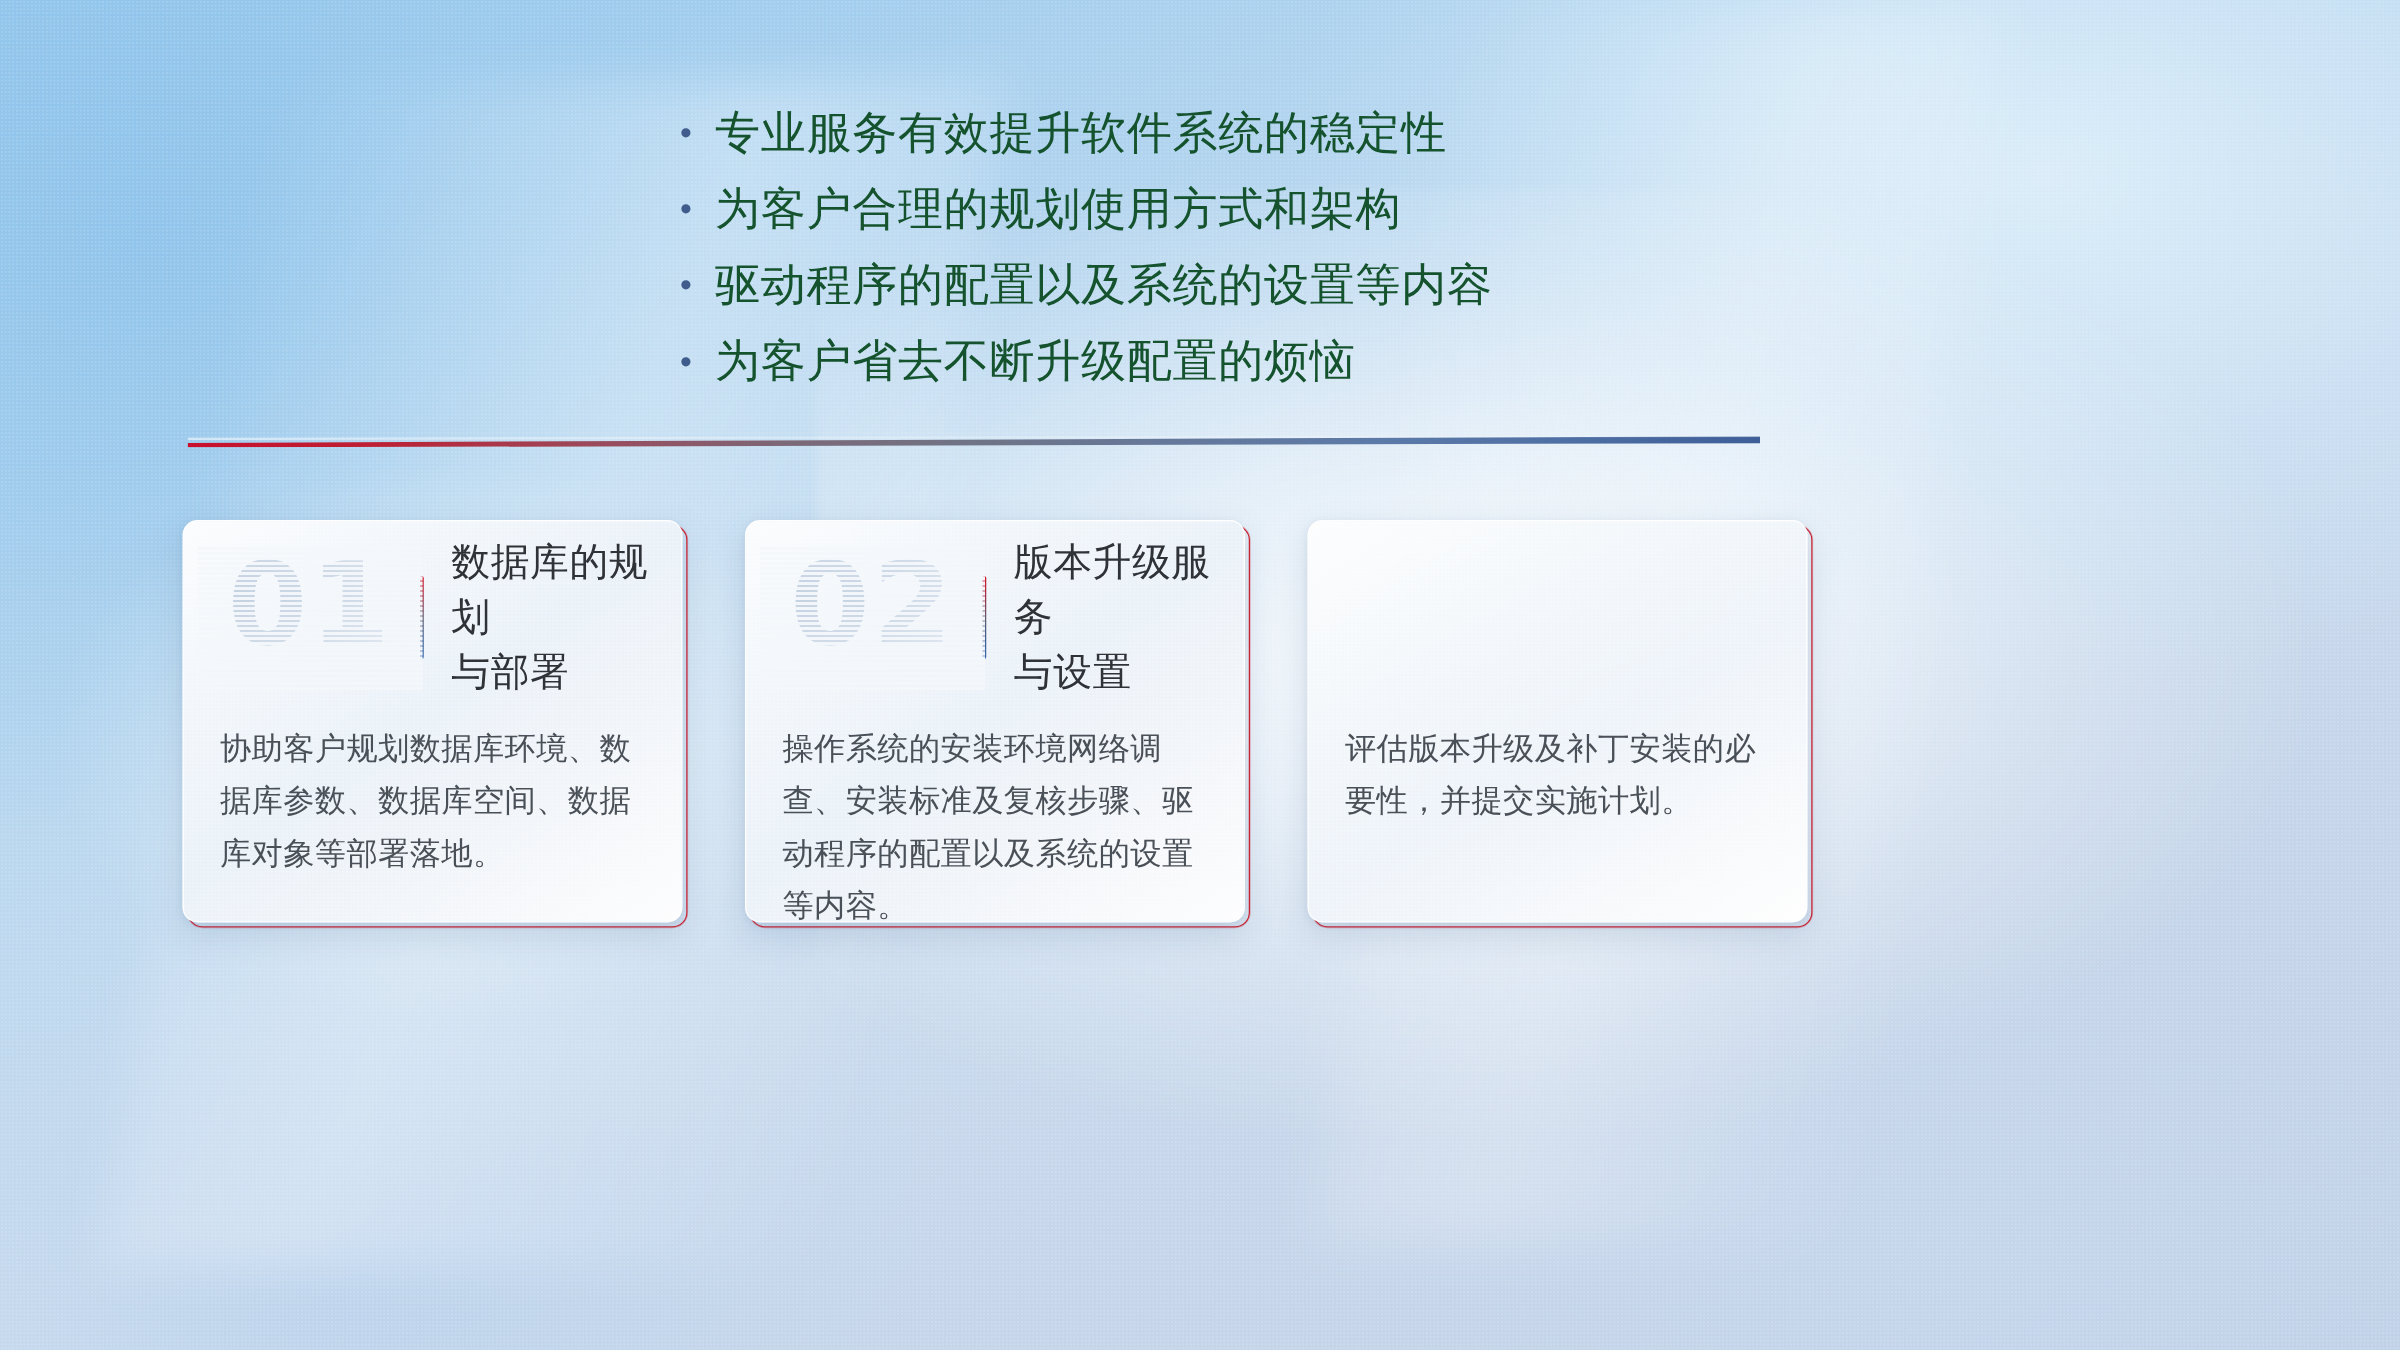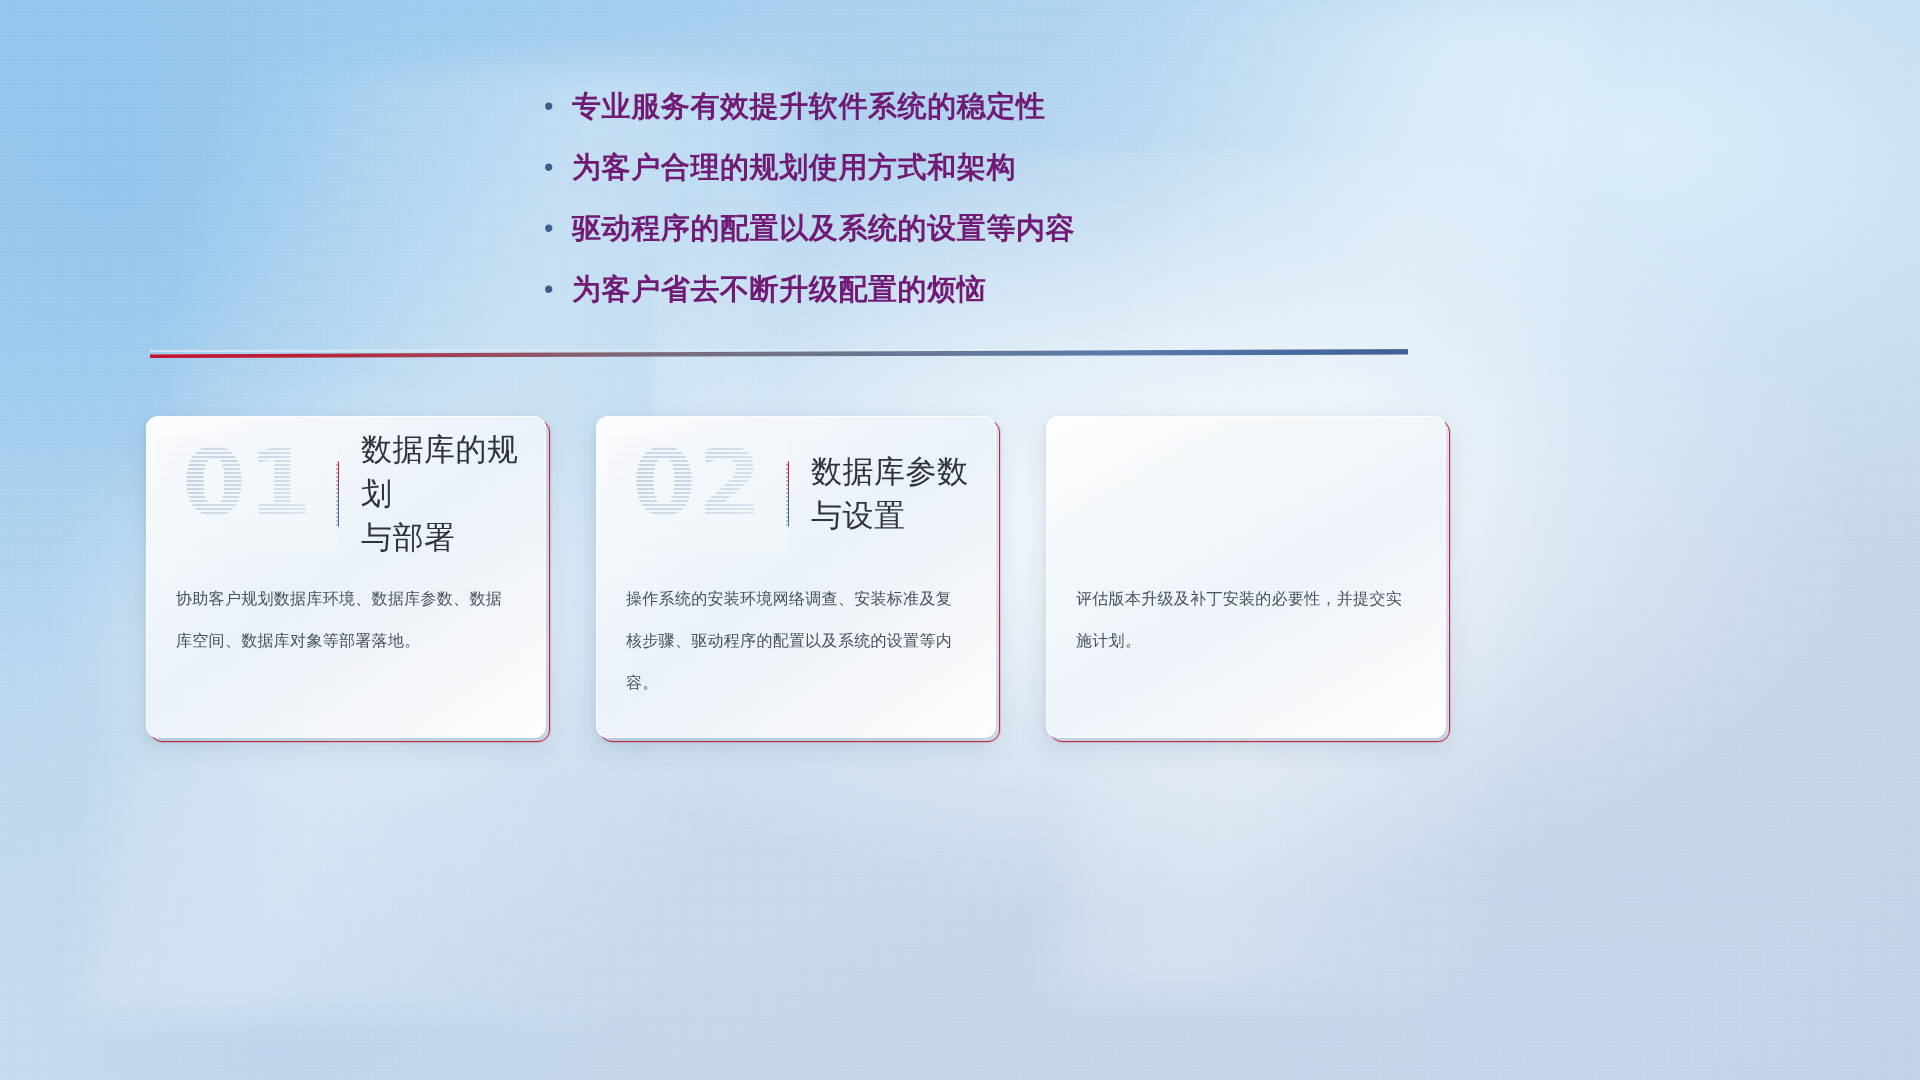--- a/index.html
+++ b/index.html
@@ -34,22 +34,22 @@
     transform:skewX(-7deg);filter:blur(22px);}
   .bg-noise{position:absolute;inset:0;opacity:.28;
     background-image:radial-gradient(rgba(255,255,255,.55) .6px,transparent .7px);
     background-size:3px 3px;}
 
   
   .bullets{position:absolute;left:538px;top:86px;width:900px;}
   .bullet-row{display:flex;align-items:flex-start;margin-bottom:21px;}
   .bullet-dot{width:34px;flex:0 0 34px;color:#3f5c8d;font-size:27px;line-height:40px;
     text-align:left;padding-left:6px;box-sizing:border-box;}
-  .bullet-text{font-size:29px;line-height:40px;color:#701a75;letter-spacing:.6px;
-    font-weight:700;white-space:nowrap;}
+  .bullet-text{font-size:36px;line-height:40px;color:#14532d;letter-spacing:.6px;
+    font-weight:400;white-space:nowrap;}
 
   
   .divider-wrap{position:absolute;left:150px;top:344px;width:1258px;height:20px;}
   .divider{position:absolute;left:0;top:5px;width:100%;height:9px;
     clip-path:polygon(0 60%,100% 0,100% 62%,0 100%);
     background:linear-gradient(90deg,#c8102e 0%,#bd2034 12%,#9a4a5c 26%,#7c6878 38%,#6f7486 50%,#66789a 62%,#5b7aa8 76%,#4e6fa4 88%,#3d5e97 100%);}
   .divider-hl{position:absolute;left:0;top:4px;width:100%;height:4px;
     clip-path:polygon(0 55%,100% 0,100% 45%,0 100%);
     background:linear-gradient(90deg,rgba(255,255,255,.55) 0%,rgba(255,255,255,.25) 40%,rgba(255,255,255,.12) 100%);}
 
@@ -82,21 +82,21 @@
       rgba(245,248,251,0) 0px,rgba(245,248,251,0) 2px,
       rgba(245,248,251,.95) 2px,rgba(245,248,251,.95) 4px);}
   .card-num-fade{position:absolute;inset:-6px;pointer-events:none;
     background:linear-gradient(105deg,rgba(243,247,251,.05) 0%,rgba(243,247,251,.25) 55%,rgba(243,247,251,.72) 100%);}
 
   .card-bar{width:3px;height:66px;flex:0 0 3px;margin:0 22px 0 4px;border-radius:2px;
     background:linear-gradient(180deg,#d5172b 0%,#a03046 26%,#5a5d72 52%,#3d5f96 78%,#3a6bb2 100%);}
   .card-title{font-size:31px;line-height:44px;color:#2f3338;font-weight:500;letter-spacing:.5px;}
 
   .card-body{position:absolute;left:30px;right:38px;top:162px;
-    font-size:16px;line-height:42px;color:#4a5058;letter-spacing:.3px;}
+    font-size:25px;line-height:42px;color:#4a5058;letter-spacing:.3px;}
 
   
   .card.v3 .card-surface{background:linear-gradient(150deg,#fdfdfe 0%,#f4f8fb 26%,#edf3f9 55%,#f6f8fb 78%,#fefefe 100%);}
 </style>
 </head>
 <body>
 
 <div class="slide">
 
   <div class="bg-base"></div>
@@ -161,21 +161,21 @@
       <div class="card-surface"></div>
       <div class="card-inner">
         <div class="card-head">
           <div class="card-num">
             <div class="card-num-text">02</div>
             <div class="card-num-mask"></div>
             <div class="card-num-fade"></div>
           </div>
           <div class="card-bar"></div>
           <div class="card-title">
-            <div>数据库参数</div>
+            <div>版本升级服务</div>
             <div>与设置</div>
           </div>
         </div>
         <div class="card-body">操作系统的安装环境网络调查、安装标准及复核步骤、驱动程序的配置以及系统的设置等内容。</div>
       </div>
     </div>
 
     <div class="card v3">
       <div class="card-accent"></div>
       <div class="card-surface"></div>

